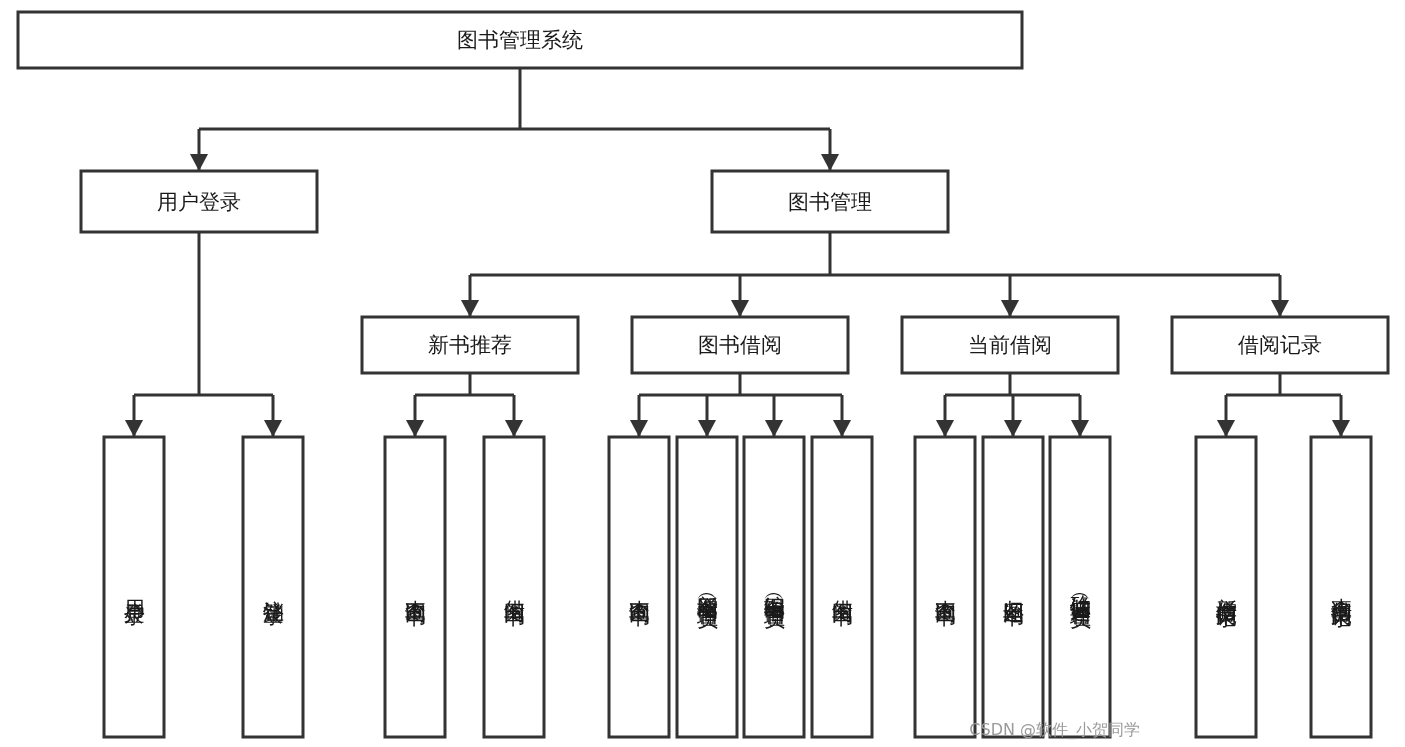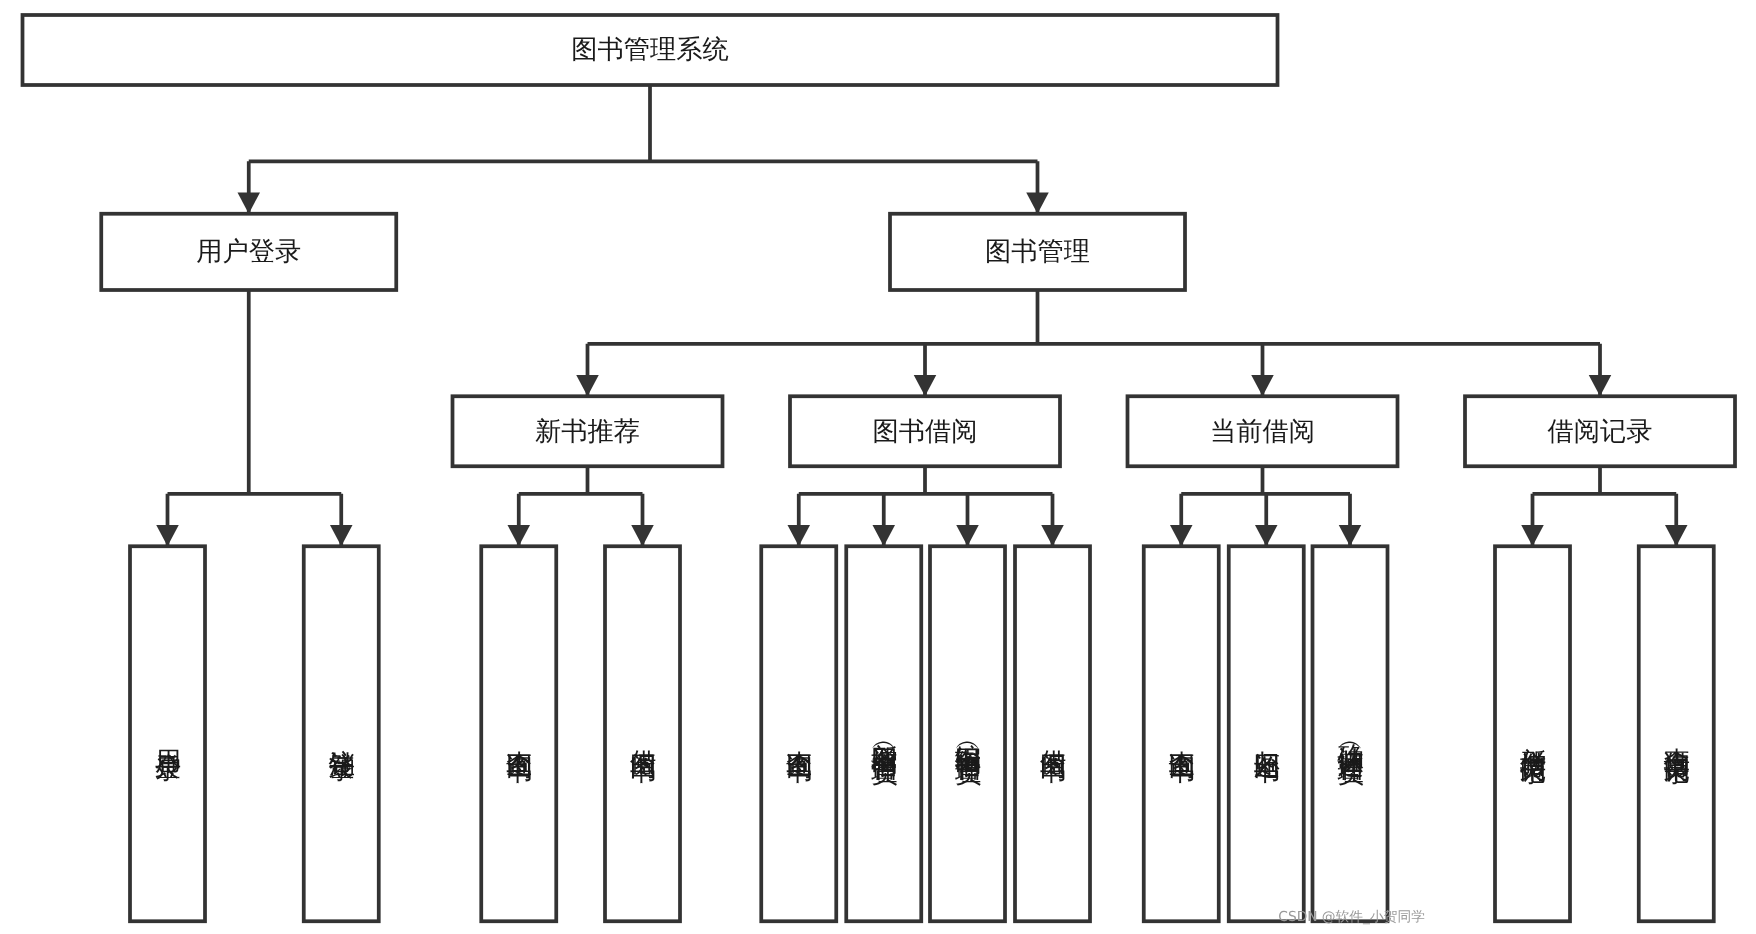--- a/index.html
+++ b/index.html
@@ -61,21 +61,21 @@
     align-items: center;
     justify-content: center;
     white-space: nowrap;
     pointer-events: none;
   }
   .watermark {
     position: absolute;
     right: 8px;
     bottom: 6px;
     font-family: "DejaVu Sans", "Liberation Sans", sans-serif;
-    font-size: 11px;
+    font-size: 16px;
     color: #9a9a9a;
     white-space: nowrap;
   }
 </style>
 </head>
 <body>
 
 <div id="diagram-root">
 
   <svg id="tree-svg" viewBox="0 0 1405 747">

